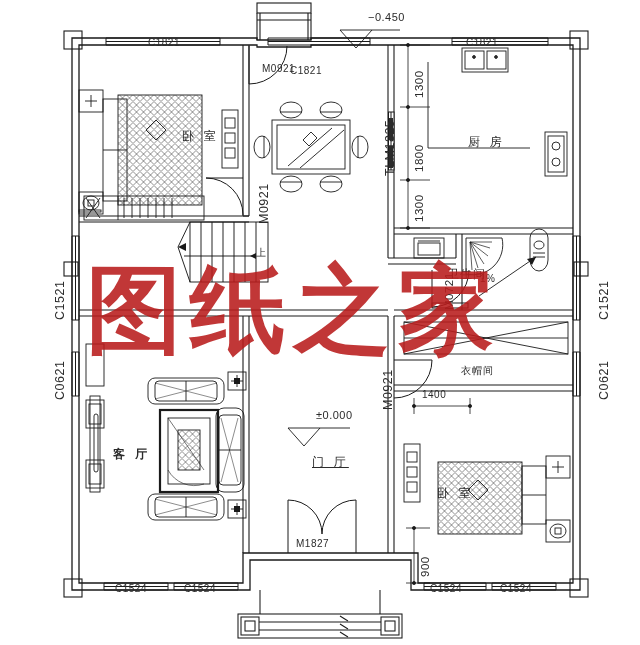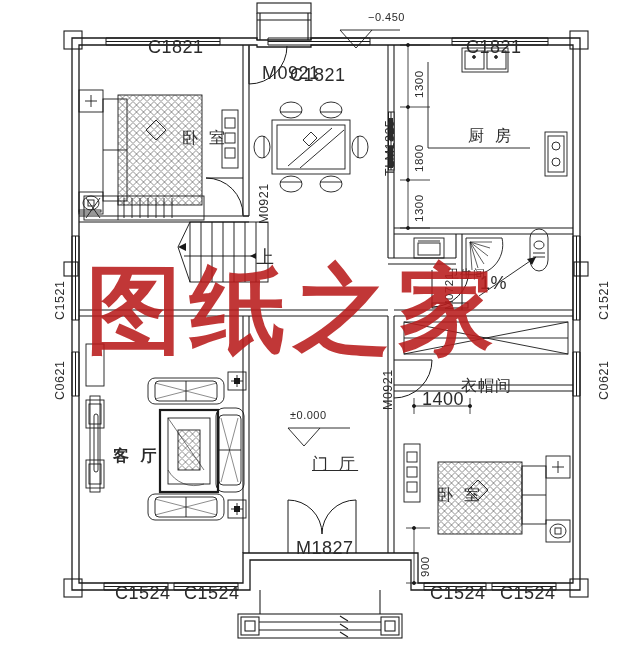--- a/index.html
+++ b/index.html
@@ -7,23 +7,23 @@
   body{
     width:640px;height:645px;position:relative;overflow:hidden;
     font-family:"Liberation Sans","DejaVu Sans",sans-serif;
     color:#1a1a1a;
   }
   #plan{position:absolute;inset:0;width:640px;height:645px;}
   .lbl{
     position:absolute;font-family:"Liberation Sans","DejaVu Sans",sans-serif;
     color:#2b2b2b;white-space:nowrap;line-height:1;
   }
-  .dim{font-size:18px;letter-spacing:.5px;}
+  .dim{font-size:10px;letter-spacing:.5px;}
   .dim-v{font-size:12.5px;letter-spacing:.5px;transform-origin:0 0;transform:rotate(-90deg);}
-  .room{font-size:16px;letter-spacing:3px;font-family:"DejaVu Sans",sans-serif;}
+  .room{font-size:12px;letter-spacing:3px;font-family:"DejaVu Sans",sans-serif;}
   .elev{font-size:11px;letter-spacing:.5px;}
   .wm{
     position:absolute;color:#b91c1c;opacity:.88;
     font-family:"DejaVu Sans",sans-serif;font-weight:700;
     font-size:96px;letter-spacing:8px;line-height:1;
     white-space:nowrap;pointer-events:none;
   }
 </style>
 </head>
 <body>
@@ -442,26 +442,26 @@
       <line x1="259" y1="622" x2="381" y2="622"></line>
       <line x1="259" y1="630" x2="381" y2="630"></line>
       <path d="M340 616 l8 5 M340 624 l8 5 M340 632 l8 5"></path>
       <line x1="260" y1="590" x2="260" y2="614"></line>
       <line x1="380" y1="590" x2="380" y2="614"></line>
     </g>
   </g>
 </svg>
 
 <div class="lbl elev" style="left:368px;top:12px;">−0.450</div>
-<div class="lbl elev" style="left:290px;top:410px;">±0.000</div>
+<div class="lbl elev" style="left:316px;top:410px;">±0.000</div>
 
 <div class="lbl room" style="left:182px;top:130px;">卧 室</div>
-<div class="lbl room" style="left:468px;top:128px;">厨 房</div>
+<div class="lbl room" style="left:468px;top:136px;">厨 房</div>
 <div class="lbl room" style="left:447px;top:268px;font-size:12px;letter-spacing:1px;">卫生间</div>
-<div class="lbl room" style="left:461px;top:378px;font-size:16px;letter-spacing:1px;">衣帽间</div>
+<div class="lbl room" style="left:461px;top:366px;font-size:10px;letter-spacing:1px;">衣帽间</div>
 <div class="lbl room" style="left:113px;top:448px;font-weight:bold;">客 厅</div>
 <div class="lbl room" style="left:312px;top:456px;text-decoration:underline;">门 厅</div>
 <div class="lbl room" style="left:437px;top:487px;">卧 室</div>
 
 <div class="lbl dim" style="left:148px;top:38px;">C1821</div>
 <div class="lbl dim" style="left:290px;top:66px;">C1821</div>
 <div class="lbl dim" style="left:466px;top:38px;">C1821</div>
 <div class="lbl dim" style="left:115px;top:584px;">C1524</div>
 <div class="lbl dim" style="left:184px;top:584px;">C1524</div>
 <div class="lbl dim" style="left:430px;top:584px;">C1524</div>

